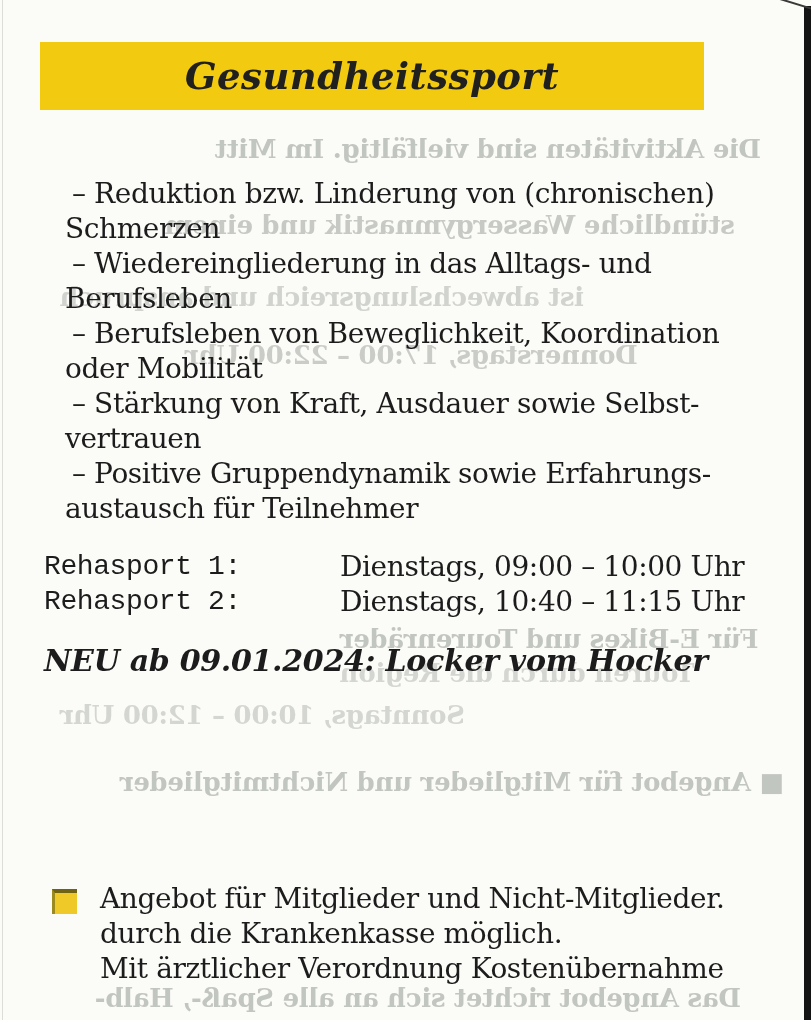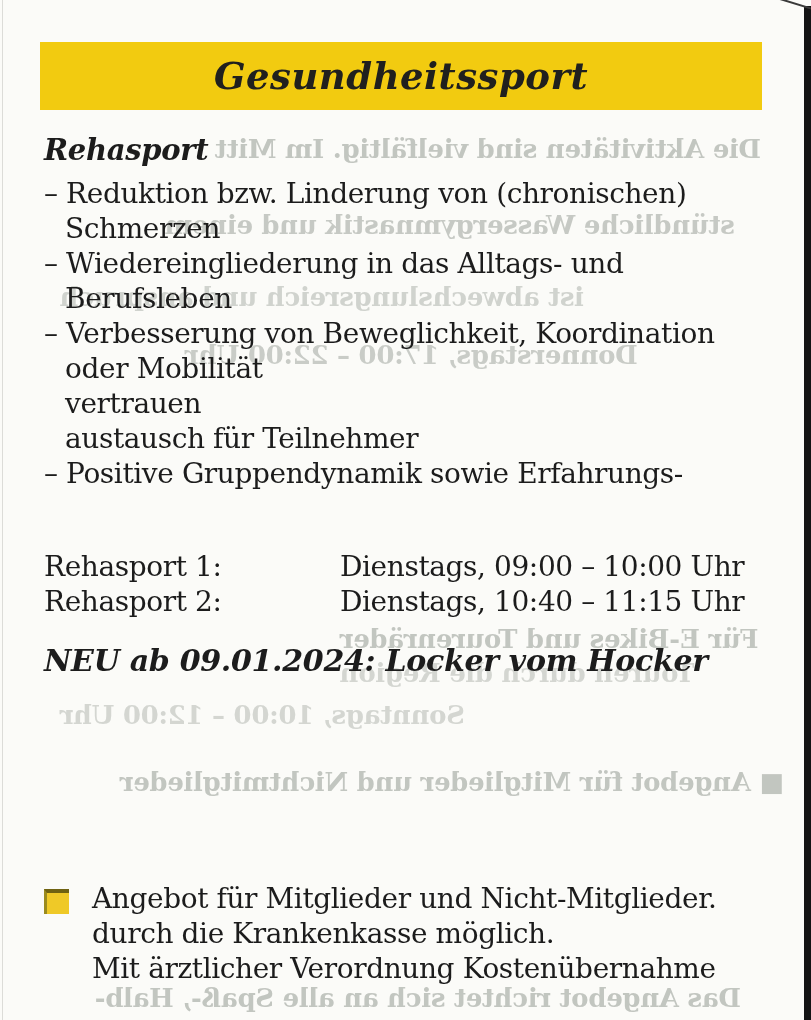--- a/index.html
+++ b/index.html
@@ -11,52 +11,52 @@
     font-family:"DejaVu Serif", serif;
     color:#1c1c1c;
   }
   
   .edge-left  { position:absolute; left:2px; top:0; width:1px; height:1020px; background:#dcdcd8; }
   .edge-right { position:absolute; left:804px; top:6px; width:7px; height:1014px; background:#141414; }
   .corner-line{ position:absolute; left:772px; top:2px; width:42px; height:2px; background:#3a3a3a; transform:rotate(17deg); }
 
   
   .banner {
-    position:absolute; left:40px; top:42px; width:722px; height:68px;
+    position:absolute; left:40px; top:42px; width:664px; height:68px;
     background:#f2cb10;
     display:flex; align-items:center; justify-content:center;
   }
   .banner .title {
     font-size:37px; font-weight:bold; font-style:italic;
     color:#20201e; letter-spacing:0.5px;
   }
 
   .h-section {
     position:absolute; left:44px;
     font-size:29px; font-weight:bold; font-style:italic;
     white-space:nowrap; letter-spacing:-0.3px;
   }
   .h-rehasport { top:133px; }
   .h-neu { top:643px; font-size:30px; }
 
   .body-line { font-size:28px; line-height:35px; white-space:nowrap; letter-spacing:-0.4px; }
 
   .list { position:absolute; left:44px; top:176px; }
-  .li-first { padding-left:21px; text-indent:-21px; }
+  .li-first { padding-left:21px; text-indent:-21px;margin-left:28px; }
   .li-cont  { padding-left:21px; }
 
   .schedule { position:absolute; left:44px; top:549px; }
   .sched-row { display:flex; }
-  .sched-label { width:296px; flex:0 0 296px; }
+  .sched-label { width:296px; flex:0 0 296px;font-family:Liberation Mono, monospace; }
 
   .para { position:absolute; left:44px; top:688px; }
 
   .hocker-line { position:absolute; left:44px; top:816px; }
 
-  .note { position:absolute; left:44px; top:881px; display:flex; }
+  .note { position:absolute; left:52px; top:881px; display:flex; }
   .note-bullet {
     width:22px; height:21px; margin-top:8px; margin-right:23px; flex:0 0 22px;
     background:#efc927;
     border-top:4px solid #6f6212;
     border-left:3px solid #9b8b1e;
   }
 
   
   .ghost {
     position:absolute;
@@ -85,32 +85,32 @@
   <div class="ghost" style="top:624px; left:340px; opacity:.8;">Für E-Bikes und Tourenräder</div>
   <div class="ghost" style="top:658px; left:340px; opacity:.55;">Touren durch die Region</div>
   <div class="ghost" style="top:700px; left:60px;  opacity:.55;">Sonntags, 10:00 – 12:00 Uhr</div>
   <div class="ghost" style="top:767px; left:120px; opacity:.8;">■ Angebot für Mitglieder und Nichtmitglieder</div>
   <div class="ghost" style="top:983px; left:95px;  opacity:.8;">Das Angebot richtet sich an alle Spaß-, Halb-</div>
 
   <div class="banner">
     <span class="title">Gesundheitssport</span>
   </div>
 
-  <div class="h-section h-rehasport">Rehasport</div>
 
   <div class="list">
     <div class="body-line li-first">– Reduktion bzw. Linderung von (chronischen)</div>
     <div class="body-line li-cont">Schmerzen</div>
     <div class="body-line li-first">– Wiedereingliederung in das Alltags- und</div>
     <div class="body-line li-cont">Berufsleben</div>
-    <div class="body-line li-first">– Verbesserung von Beweglichkeit, Koordination</div>
+    <div class="body-line li-first">– Berufsleben von Beweglichkeit, Koordination</div>
     <div class="body-line li-cont">oder Mobilität</div>
+    <div class="body-line li-first">– Stärkung von Kraft, Ausdauer sowie Selbst-</div>
     <div class="body-line li-cont">vertrauen</div>
+    <div class="body-line li-first">– Positive Gruppendynamik sowie Erfahrungs-</div>
     <div class="body-line li-cont">austausch für Teilnehmer</div>
-    <div class="body-line li-first">– Positive Gruppendynamik sowie Erfahrungs-</div>
   </div>
 
   <div class="schedule">
     <div class="sched-row body-line">
       <span class="sched-label">Rehasport 1:</span>
       <span class="sched-time">Dienstags, 09:00 – 10:00 Uhr</span>
     </div>
     <div class="sched-row body-line">
       <span class="sched-label">Rehasport 2:</span>
       <span class="sched-time">Dienstags, 10:40 – 11:15 Uhr</span>

